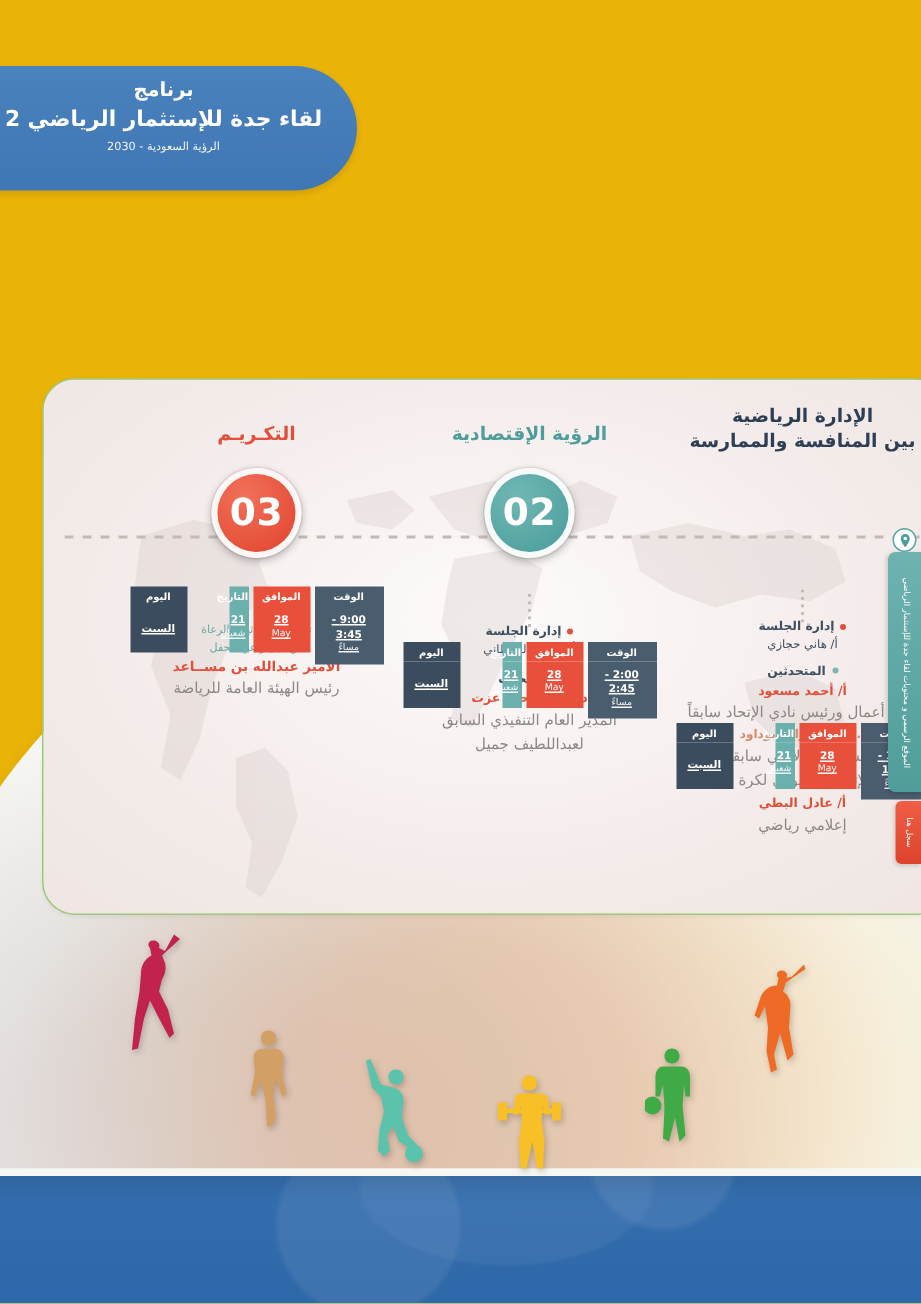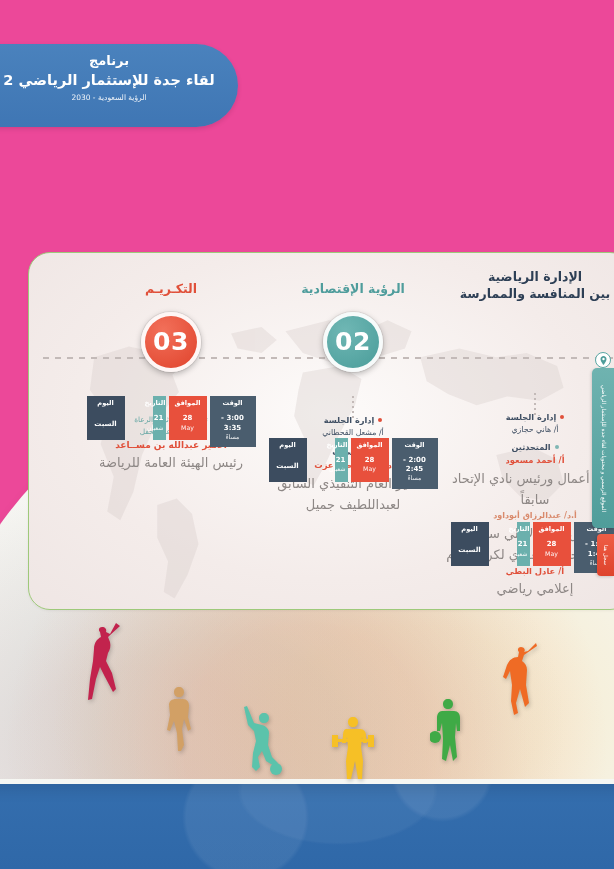--- a/index.html
+++ b/index.html
@@ -3,21 +3,21 @@
 <meta charset="utf-8">
 <style>
   *{box-sizing:border-box;margin:0;padding:0;}
   html,body{width:614px;height:869px;}
   body{
     font-family:"DejaVu Sans","Liberation Sans",sans-serif;
     background:#f2f4ef;
     position:relative;
     overflow:hidden;
   }
-  .poster{position:absolute;inset:0;width:614px;height:869px;background:#ec4899;overflow:hidden;}
+  .poster{position:absolute;inset:0;width:614px;height:869px;background:#eab308;overflow:hidden;}
 
   
   .bottom-blue{
     position:absolute;left:0;right:0;bottom:0;height:260px;
     background:
       radial-gradient(circle at 18% 30%, rgba(255,255,255,.10) 0 12%, transparent 13%),
       radial-gradient(circle at 72% 62%, rgba(255,255,255,.08) 0 10%, transparent 11%),
       radial-gradient(circle at 40% 80%, rgba(255,255,255,.07) 0 14%, transparent 15%),
       linear-gradient(180deg,#3d77b6 0%,#3872b2 45%,#2f68a8 100%);
   }
@@ -122,33 +122,33 @@
   }
 
   .details{margin-top:28px;font-size:7.4px;line-height:1.62;color:#6e6a69;direction:rtl;}
   .d-head{font-weight:bold;font-size:8.2px;color:#3f4f63;margin-top:2px;}
   .d-head .dot{display:inline-block;width:4px;height:4px;border-radius:50%;margin-left:4px;vertical-align:middle;}
   .dot-red{background:#e0503a;}
   .dot-teal{background:#7fb6b4;}
   .d-name-red{color:#e0503a;font-weight:bold;font-size:8.4px;}
   .d-name-orange{color:#d98a6c;font-weight:bold;font-size:8px;}
   .d-name-navy{color:#3f4f63;font-size:7.8px;text-align:center;}
-  .d-sub{color:#8d8785;font-size:13px;}
+  .d-sub{color:#8d8785;font-size:10px;}
   .d-line-teal{color:#6aa9a6;font-size:7.4px;}
 
   
   .sched{position:absolute;bottom:26px;width:100%;display:flex;justify-content:center;gap:3px;direction:rtl;}
   .scell{width:38px;}
   .scell .sh{
     color:#fff;font-size:6.6px;font-weight:bold;text-align:center;
     padding:3px 0 2px;
   }
   .scell .sv{
     color:#fff;font-size:7px;font-weight:bold;
-    padding:5px 2px 6px;line-height:1.35;min-height:31px;
+    padding:5px 2px 6px;line-height:1.35;min-height:31px;text-decoration:underline;
   }
   .scell.wide{width:46px;}
   .c-navy .sh,.c-navy .sv{background:#3c4c5f;}
   .c-teal .sh,.c-teal .sv{background:#6bb0ad;margin-left:25px;}
   .c-red  .sh,.c-red  .sv{background:#e8503c;}
   .c-slate .sh,.c-slate .sv{background:#4a5d6e;}
   .sv small{font-weight:normal;font-size:6.2px;display:block;opacity:.95;}
 
   
   .side-tab{
@@ -315,21 +315,21 @@
         </div>
         <div class="details">
           <div class="d-line-teal">تكريم المتحدثين والرعاة</div>
           <div class="d-line-teal">من قبل راعي الحفل</div>
           <div class="d-name-red" style="font-size:9px;margin-top:0">الأمير عبدالله بن مســاعد</div>
           <div class="d-sub">رئيس الهيئة العامة للرياضة</div>
         </div>
         <div class="sched">
           <div class="scell wide c-slate">
             <div class="sh">الوقت</div>
-            <div class="sv"><span>3:00 - 3:35</span><small>مساءً</small></div>
+            <div class="sv"><span>9:00 - 3:45</span><small>مساءً</small></div>
           </div>
           <div class="scell c-red">
             <div class="sh">الموافق</div>
             <div class="sv"><span>28</span><small>May</small></div>
           </div>
           <div class="scell c-teal">
             <div class="sh">التاريخ</div>
             <div class="sv"><span>21</span><small>شعبان</small></div>
           </div>
           <div class="scell c-navy">

